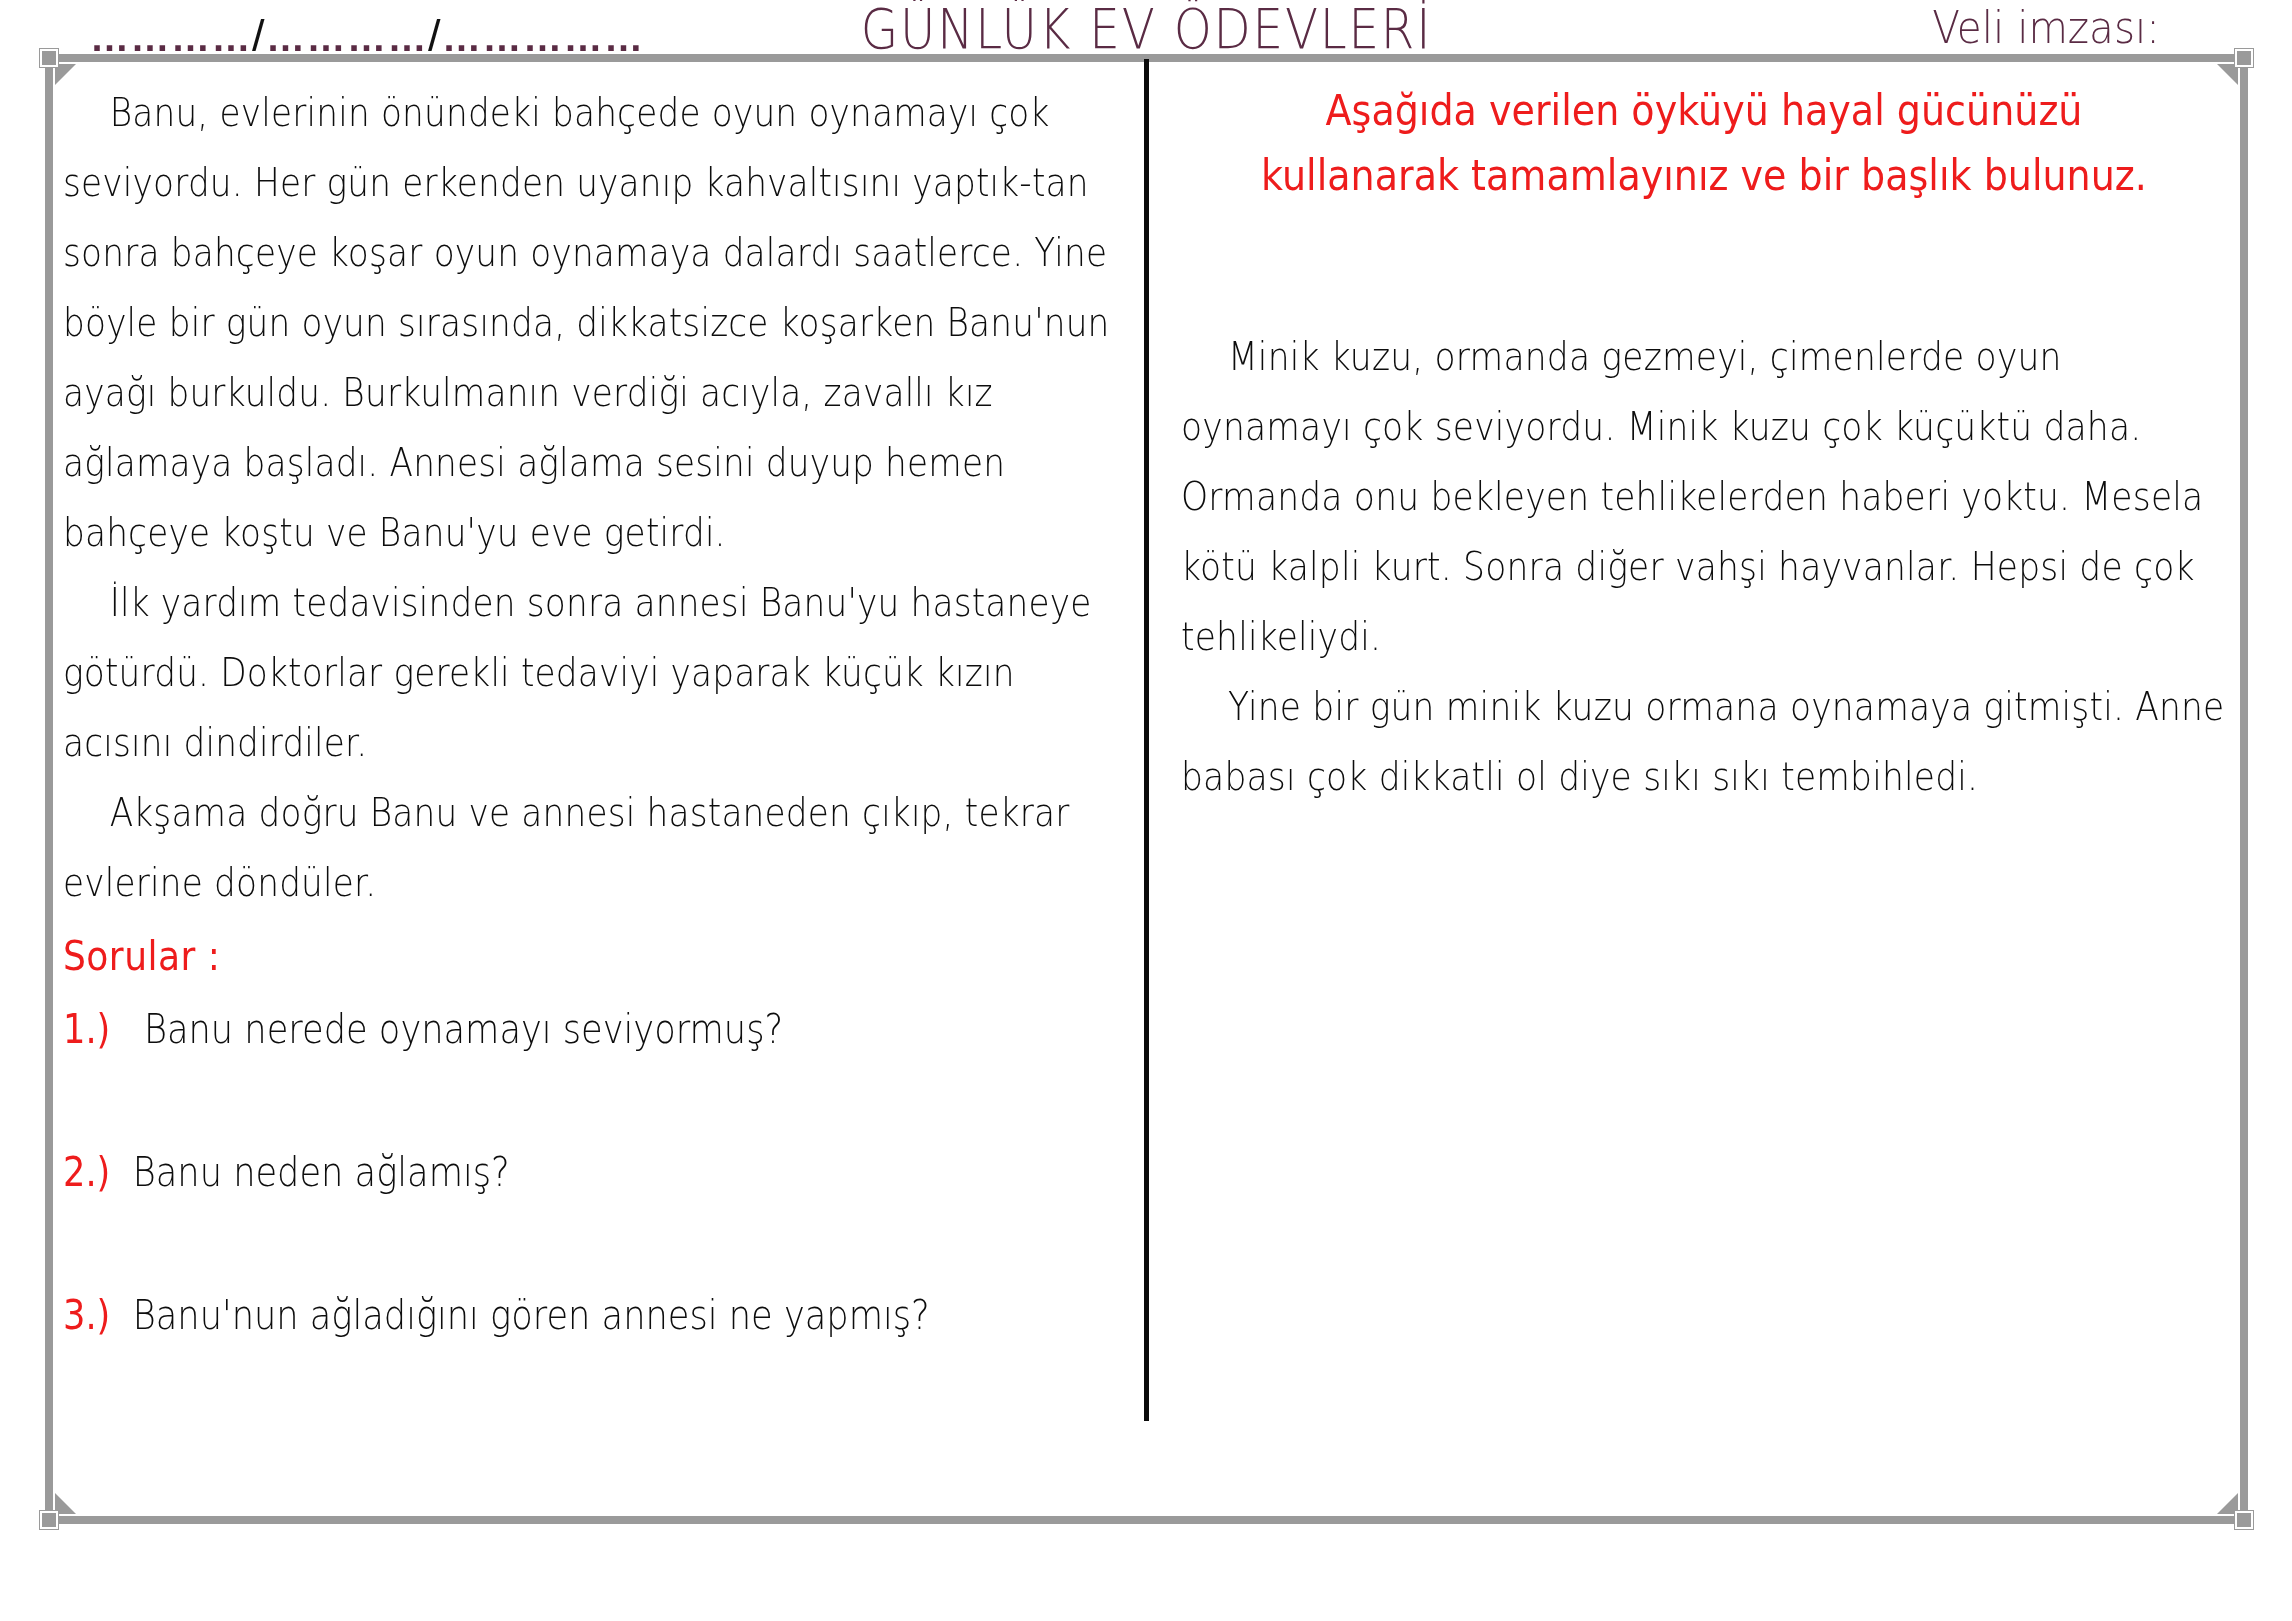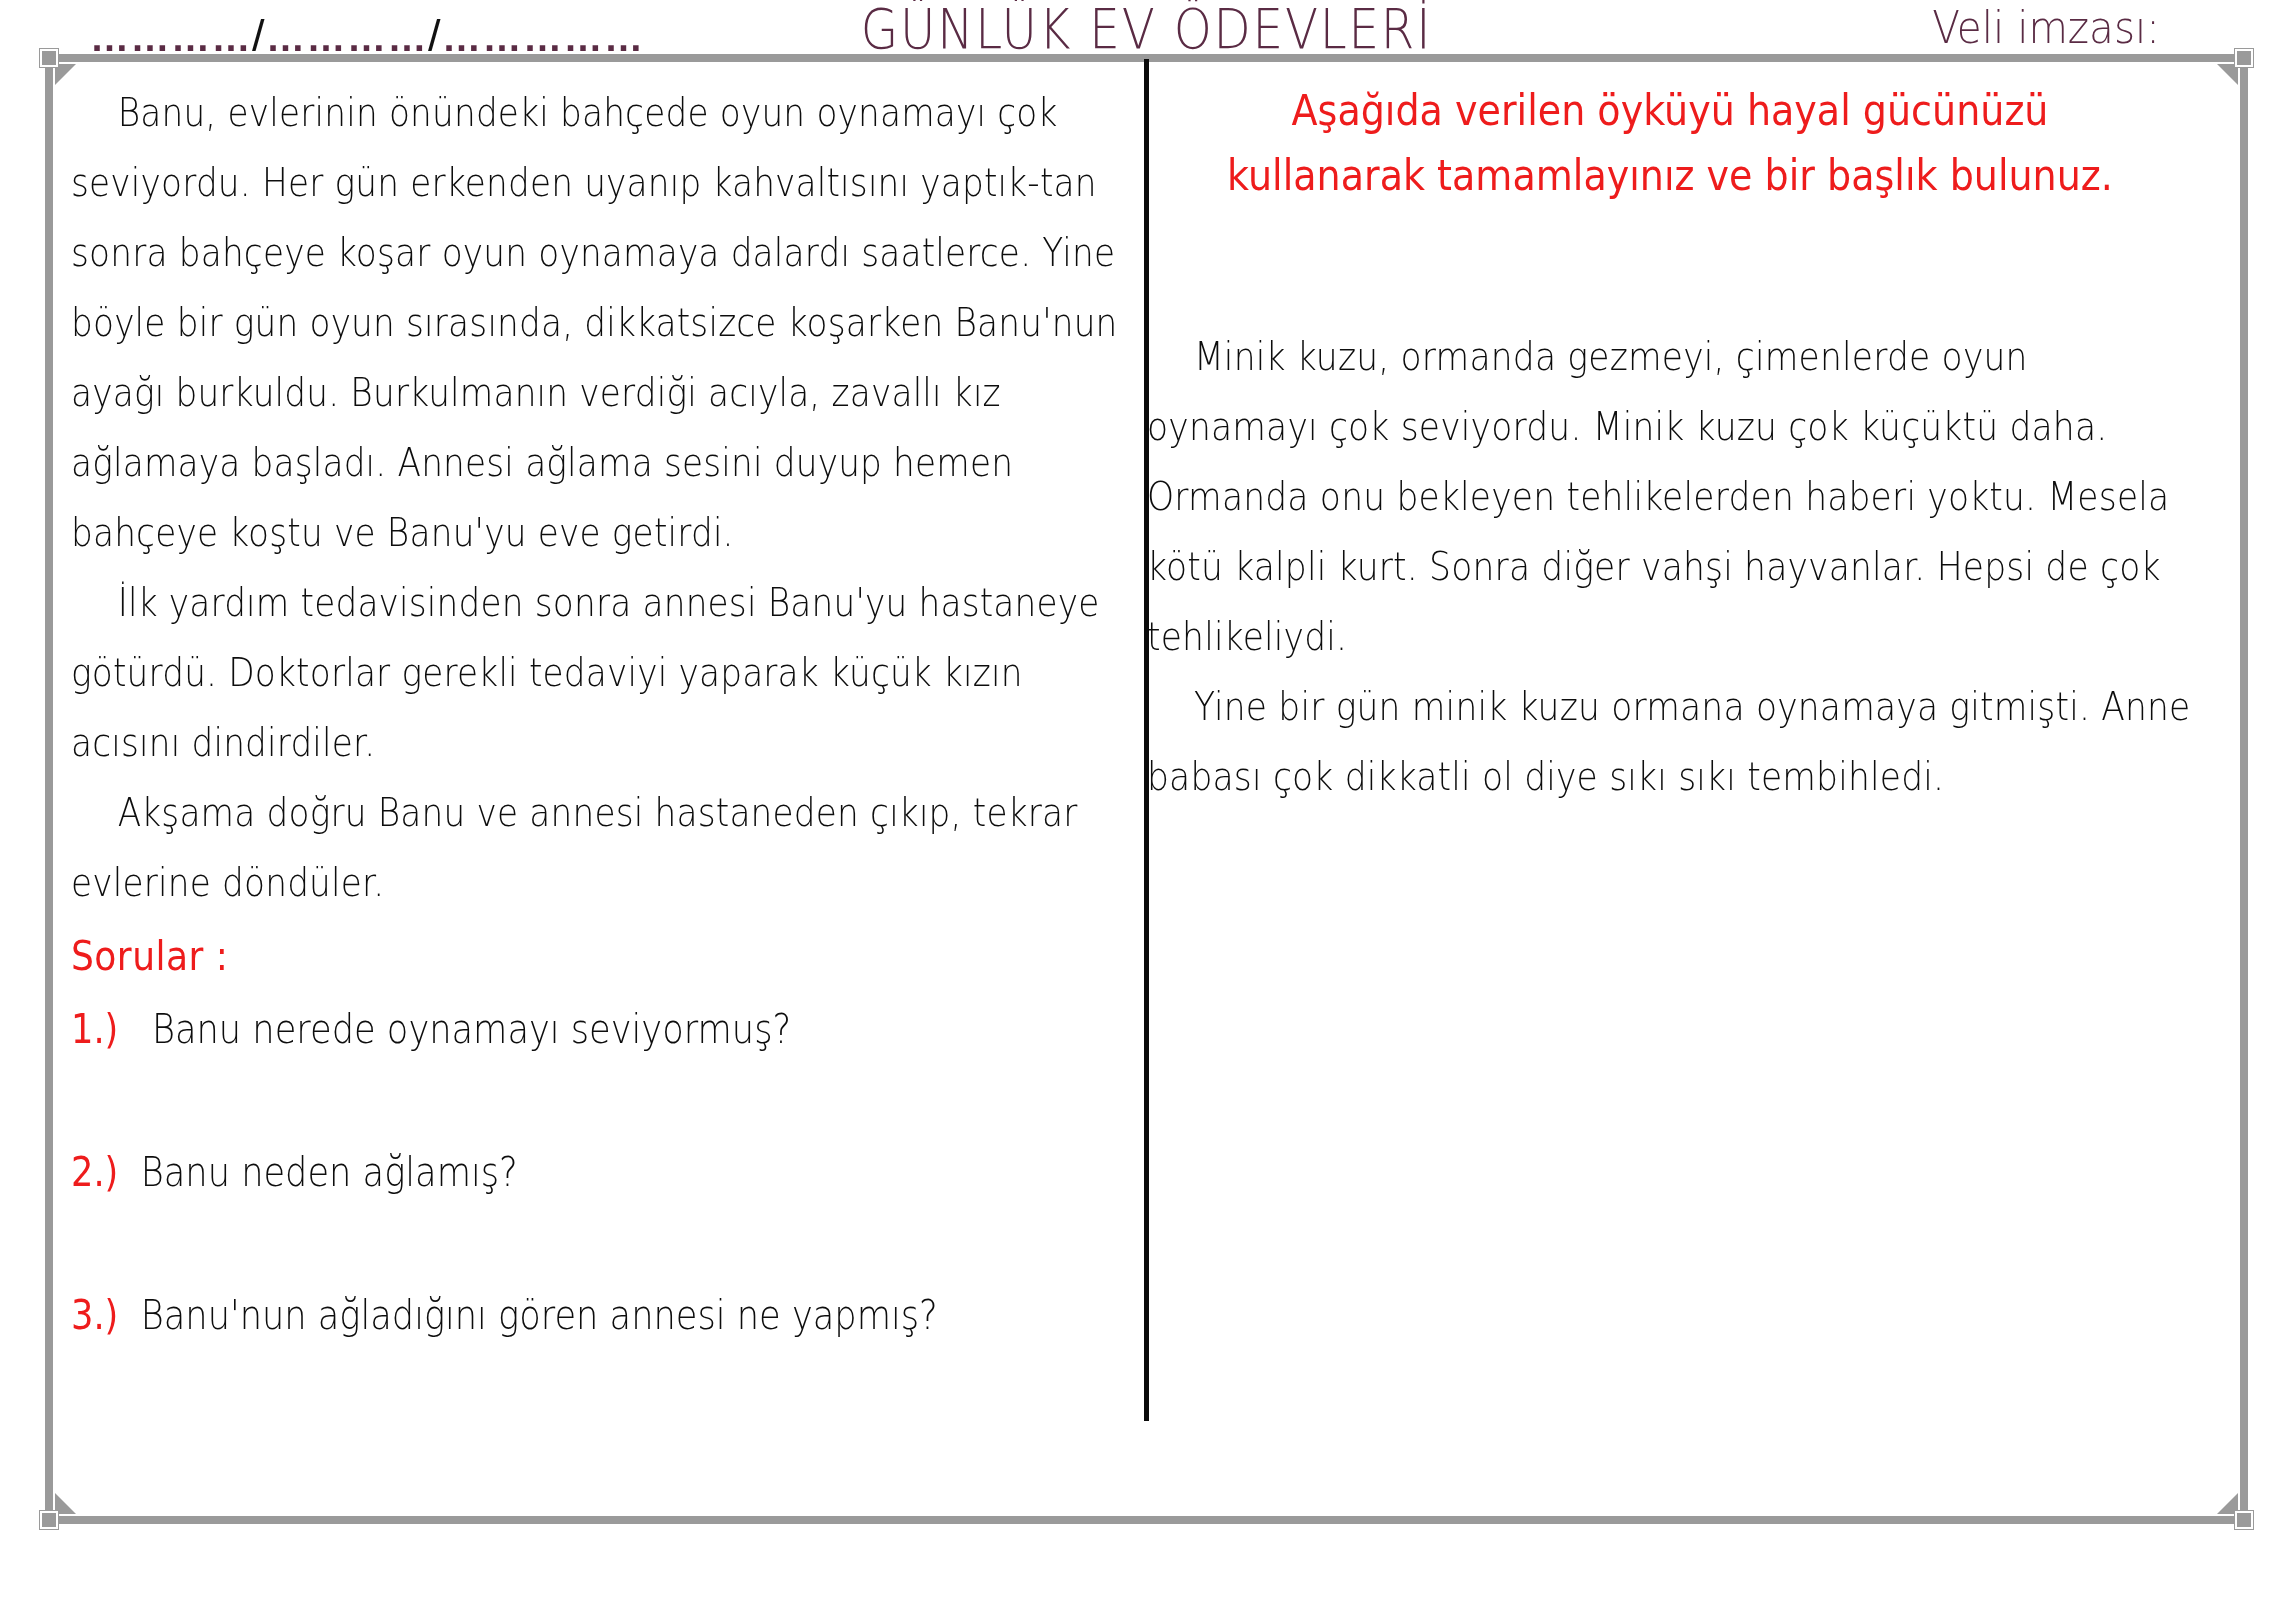--- a/index.html
+++ b/index.html
@@ -114,22 +114,22 @@
     width: 4.9px;
     height: 1362px;
     background: #0a0a0a;
   }
 
   
   .column {
     position: absolute;
     top: 78px;
   }
-  #col-left  { left: 71px;   width: 1049px; }
-  #col-right { left: 1147px; width: 1059px; }
+  #col-left  { left: 63px;   width: 1049px; }
+  #col-right { left: 1181px; width: 1059px; }
 
   
   .body-text {
     font-family: "DejaVu Sans", sans-serif;
     font-weight: 300;
     font-size: 39px;
     line-height: 70px;
     color: #0d0d0d;
     transform-origin: left top;
     letter-spacing: 0.2px;

